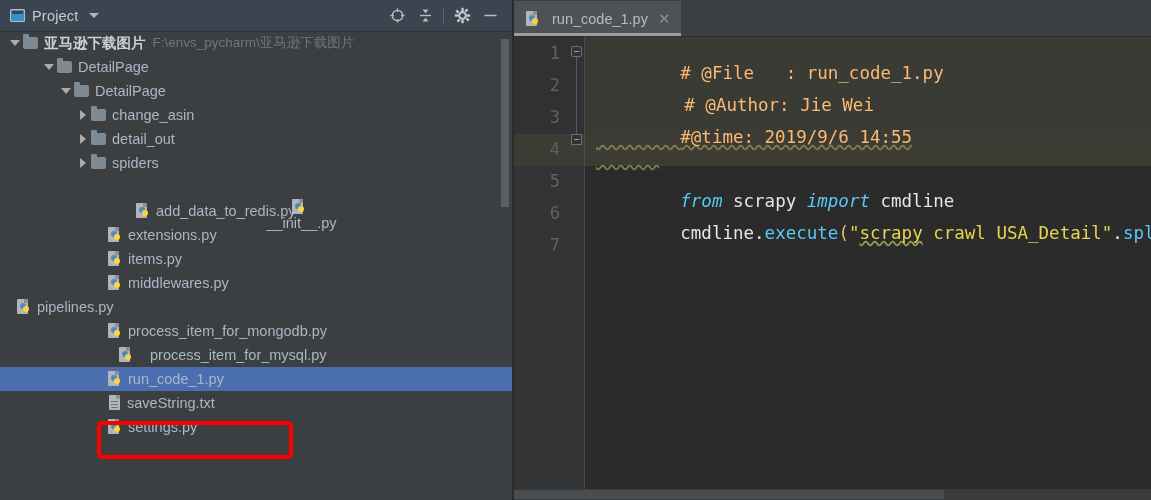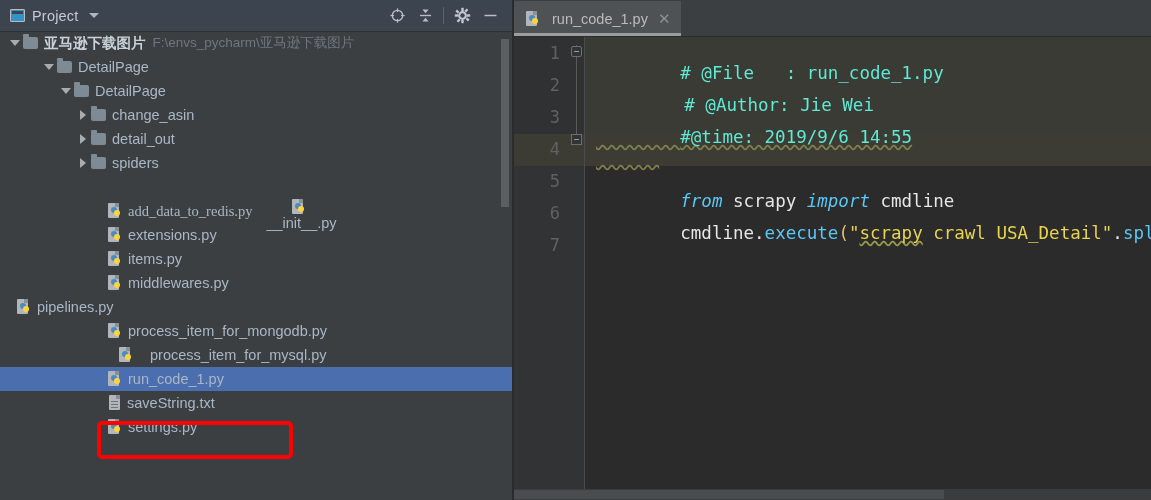--- a/index.html
+++ b/index.html
@@ -179,21 +179,21 @@
   }
   .foldbox{
     position:absolute;left:57px;width:11px;height:11px;
     border:1px solid #6e6e6e;background:#313335;box-sizing:border-box;
   }
   .foldbox::after{
     content:"";position:absolute;left:2px;top:4px;width:5px;height:1px;background:#9b9b9b;
   }
   .foldbox.hex{border-radius:2px;}
 
-  .c-comment{color:#5eead4;margin-top:8px;}
+  .c-comment{color:#fdba74;margin-top:8px;}
   .c-kw{color:#5ac8f5;font-style:italic;}
   .c-plain{color:#e6e6e6;}
   .c-func{color:#5ac8f5;}
   .c-paren{color:#e8bf6a;}
   .c-str{color:#e8d44d;}
   .typo{text-decoration:underline wavy #9a9a4a;text-decoration-skip-ink:none;}
   .typo2{text-decoration:underline wavy #7f7f4a;text-decoration-skip-ink:none;}
 
   .hscroll{
     position:absolute;left:0;bottom:0;width:637px;height:11px;background:#3a3c3d;
@@ -311,21 +311,21 @@
         <div class="row" style="padding-left: 91px; flex-direction: column;">
           <span class="arrow-slot"></span>
           <span class="py-ico">
             <span class="sheet"></span>
             <span class="fold"></span>
             <span class="pyblue"></span>
             <span class="pyyellow"></span>
           </span>
           <span class="label">__init__.py</span>
         </div>
-        <div class="row" style="padding-left: 91px; font-family: Liberation Serif, serif;">
+        <div class="row" style="padding-left: 119px;">
           <span class="arrow-slot"></span>
           <span class="py-ico">
             <span class="sheet"></span>
             <span class="fold"></span>
             <span class="pyblue"></span>
             <span class="pyyellow"></span>
           </span>
           <span class="label">add_data_to_redis.py</span>
         </div>
         <div class="row" style="padding-left: 91px;">

